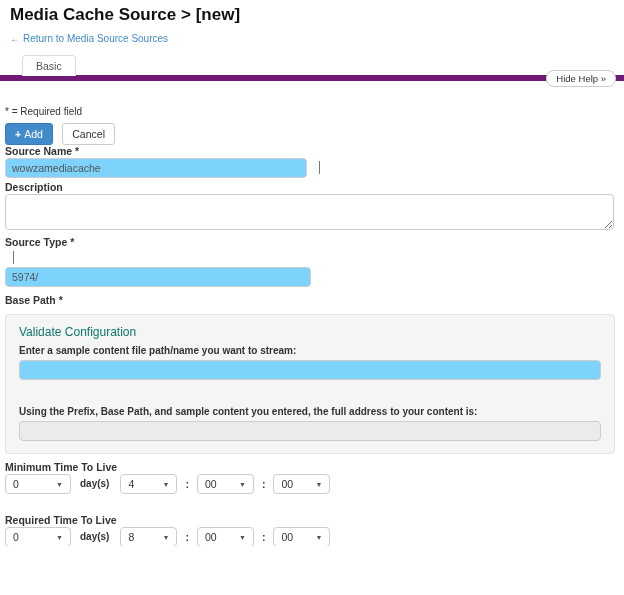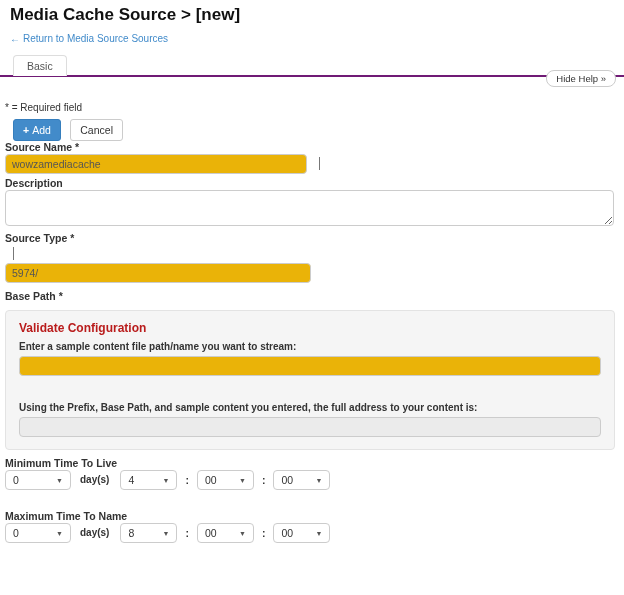--- a/index.html
+++ b/index.html
@@ -5,69 +5,69 @@
   * { margin:0; padding:0; box-sizing:border-box; }
   html,body { background:#fff; }
   .page {
     width:624px; height:546px; position:relative; background:#fff;
     font-family:"Liberation Sans", sans-serif; overflow:hidden; margin:0 auto;
   }
   .header { padding:5px 10px 0; }
   .page-title { font-size:17px; font-weight:bold; color:#111; line-height:20px; margin-bottom:3px; }
   .back-link { font-size:10px; color:#428bca; text-decoration:none; display:inline-block; line-height:12px; cursor:pointer; }
   .back-link .arrow { margin-right:3px; }
-  .tabbar { border-bottom:2px solid #701a75; padding:4px 0 0 13px; margin-top:5px; }
+  .tabbar { border-bottom:6px solid #701a75; padding:4px 0 0 22px; margin-top:5px; }
   .tab {
     display:inline-block; background:#fff; border:1px solid #ddd; border-bottom:1px solid #fff;
     margin-bottom:-1px; padding:4px 13px 3px; font-size:10.5px; color:#555;
     border-radius:4px 4px 0 0; cursor:pointer;
   }
   .hide-help {
     position:absolute; top:70px; right:8px; font-size:9.5px; color:#333;
     background:#fff; border:1px solid #ccc; border-radius:8px; padding:2px 9px;
     font-family:inherit; cursor:pointer;text-align:right;
   }
   .form { padding:5px 8px 0 5px; }
   .required-note { font-size:10px; color:#333; line-height:12px; margin-top:20px; }
-  .btn-row { margin-top:5px;margin-left:8px; }
+  .btn-row { margin-top:5px; }
   .btn {
     display:inline-block; font-size:10.5px; line-height:12px; padding:4px 9px;
     border-radius:3px; border:1px solid #ccc; background:#fff; color:#333;
     font-family:inherit; cursor:pointer; vertical-align:middle;
   }
   .btn-primary { background:#428bca; border-color:#357ebd; color:#fff; }
   .btn + .btn { margin-left:5px; }
   .btn .plus { font-weight:bold; margin-right:3px; }
   .fl { display:block; font-size:10.5px; font-weight:bold; color:#333; line-height:12px; }
   .mt0{margin-top:0}.mt3{margin-top:3px}.mt6{margin-top:6px}
   .mt7{margin-top:7px}.mt12{margin-top:12px}.mt18{margin-top:26px}.mt20{margin-top:20px}
   input.text {
     height:20px; border:1px solid #ccc; border-radius:4px; padding:0 6px;
-    font-size:10.5px; color:#555; font-family:inherit; background:#eab308; margin-top:1px;
+    font-size:10.5px; color:#555; font-family:inherit; background:#7dd3fc; margin-top:1px;
   }
   .w-name{width:302px}.w-prefix{width:306px}.w-base{width:437px}
   textarea.desc {
     width:609px; height:36px; border:1px solid #ccc; border-radius:4px;
     font-family:inherit; font-size:10.5px; color:#555; resize:vertical;
     margin-top:1px; display:block; padding:3px 6px;
   }
   .selectbox {
     display:inline-flex; align-items:center; justify-content:space-between;
     height:20px; border:1px solid #ccc; border-radius:4px; background:#fff;
     padding:0 7px; font-size:10.5px; color:#333; margin-top:1px; cursor:pointer;
     vertical-align:middle;
   }
   .selectbox .arr { font-size:7px; color:#555; margin-left:6px; }
   .w-type{width:205px}
   .caret-mark { display:inline-block; width:1px; height:13px; background:#777; margin-left:8px; vertical-align:middle; }
   .well {
     background:#f5f5f5; border:1px solid #e3e3e3; border-radius:4px;
     width:610px; margin-top:8px; padding:11px 13px 12px;
   }
-  .well-title { font-size:12px; color:#b91c1c; font-weight:bold; line-height:13px; }
+  .well-title { font-size:12px; color:#0f766e; font-weight:normal; line-height:13px; }
   .fl.sm { font-size:10px; }
   .well input.text { width:100%; margin-top:3px; }
   input.text[disabled] { background:#ebebeb; color:#555; }
   .ttl-row { display:flex; align-items:center; }
   .sel-days{width:66px}.sel-t{width:57px}
   .days-label { font-size:10px; font-weight:bold; color:#333; margin:0 11px 0 9px; }
   .colon { font-size:10.5px; font-weight:bold; color:#333; margin:0 8px; }
   .bottom-rule { position:absolute; left:0; top:588px; width:617px; height:2px; background:#000; }
 </style>
 </head>
@@ -137,21 +137,21 @@
           <span>00</span>
           <span class="arr">▼</span>
         </span>
       <span class="colon">:</span>
       <span class="selectbox sel-t">
           <span>00</span>
           <span class="arr">▼</span>
         </span>
     </div>
 
-    <label class="fl mt20">Maximum Time To Name</label>
+    <label class="fl mt20">Required Time To Live</label>
     <div class="ttl-row">
       <span class="selectbox sel-days">
           <span>0</span>
           <span class="arr">▼</span>
         </span>
       <span class="days-label">day(s)</span>
       <span class="selectbox sel-t">
           <span>8</span>
           <span class="arr">▼</span>
         </span>

